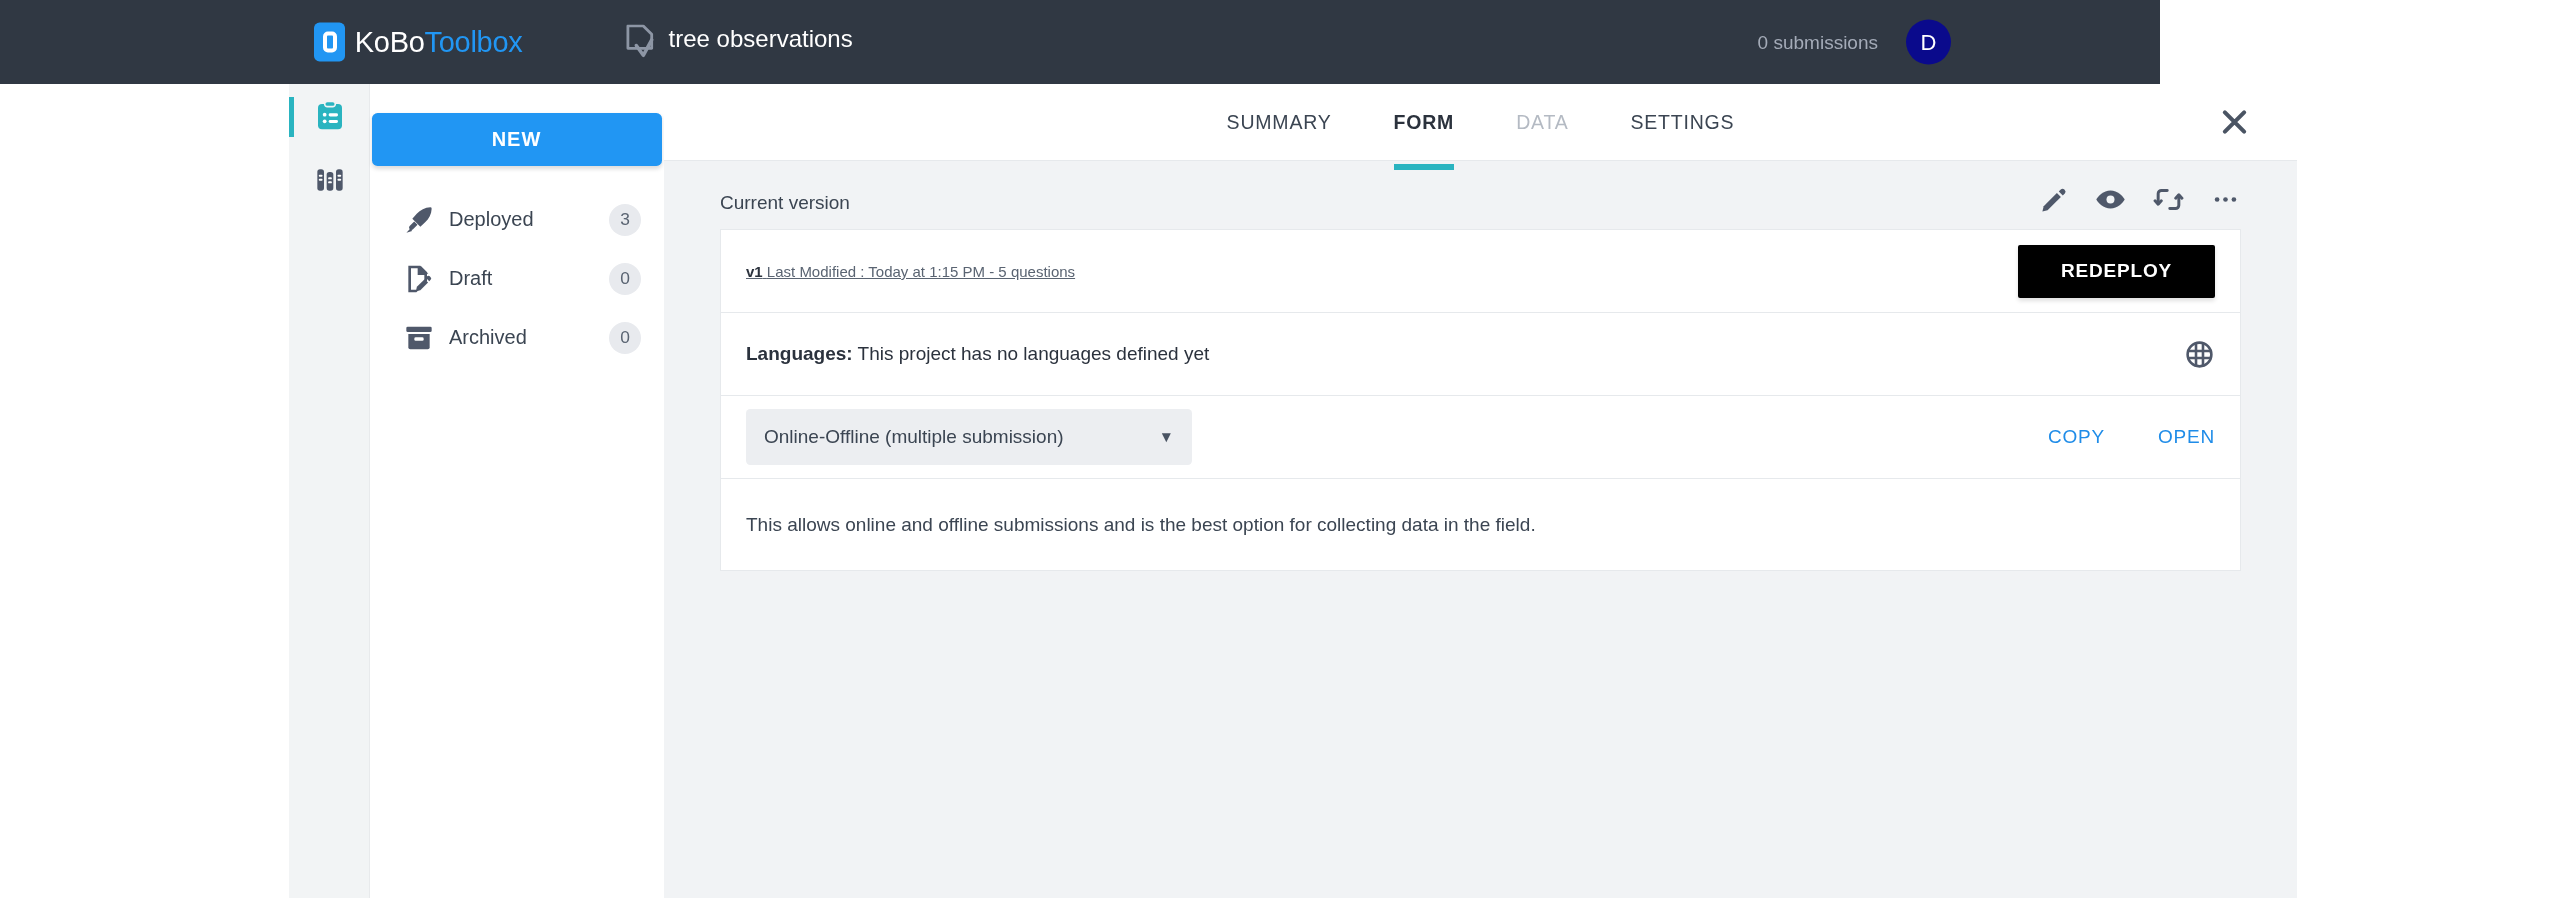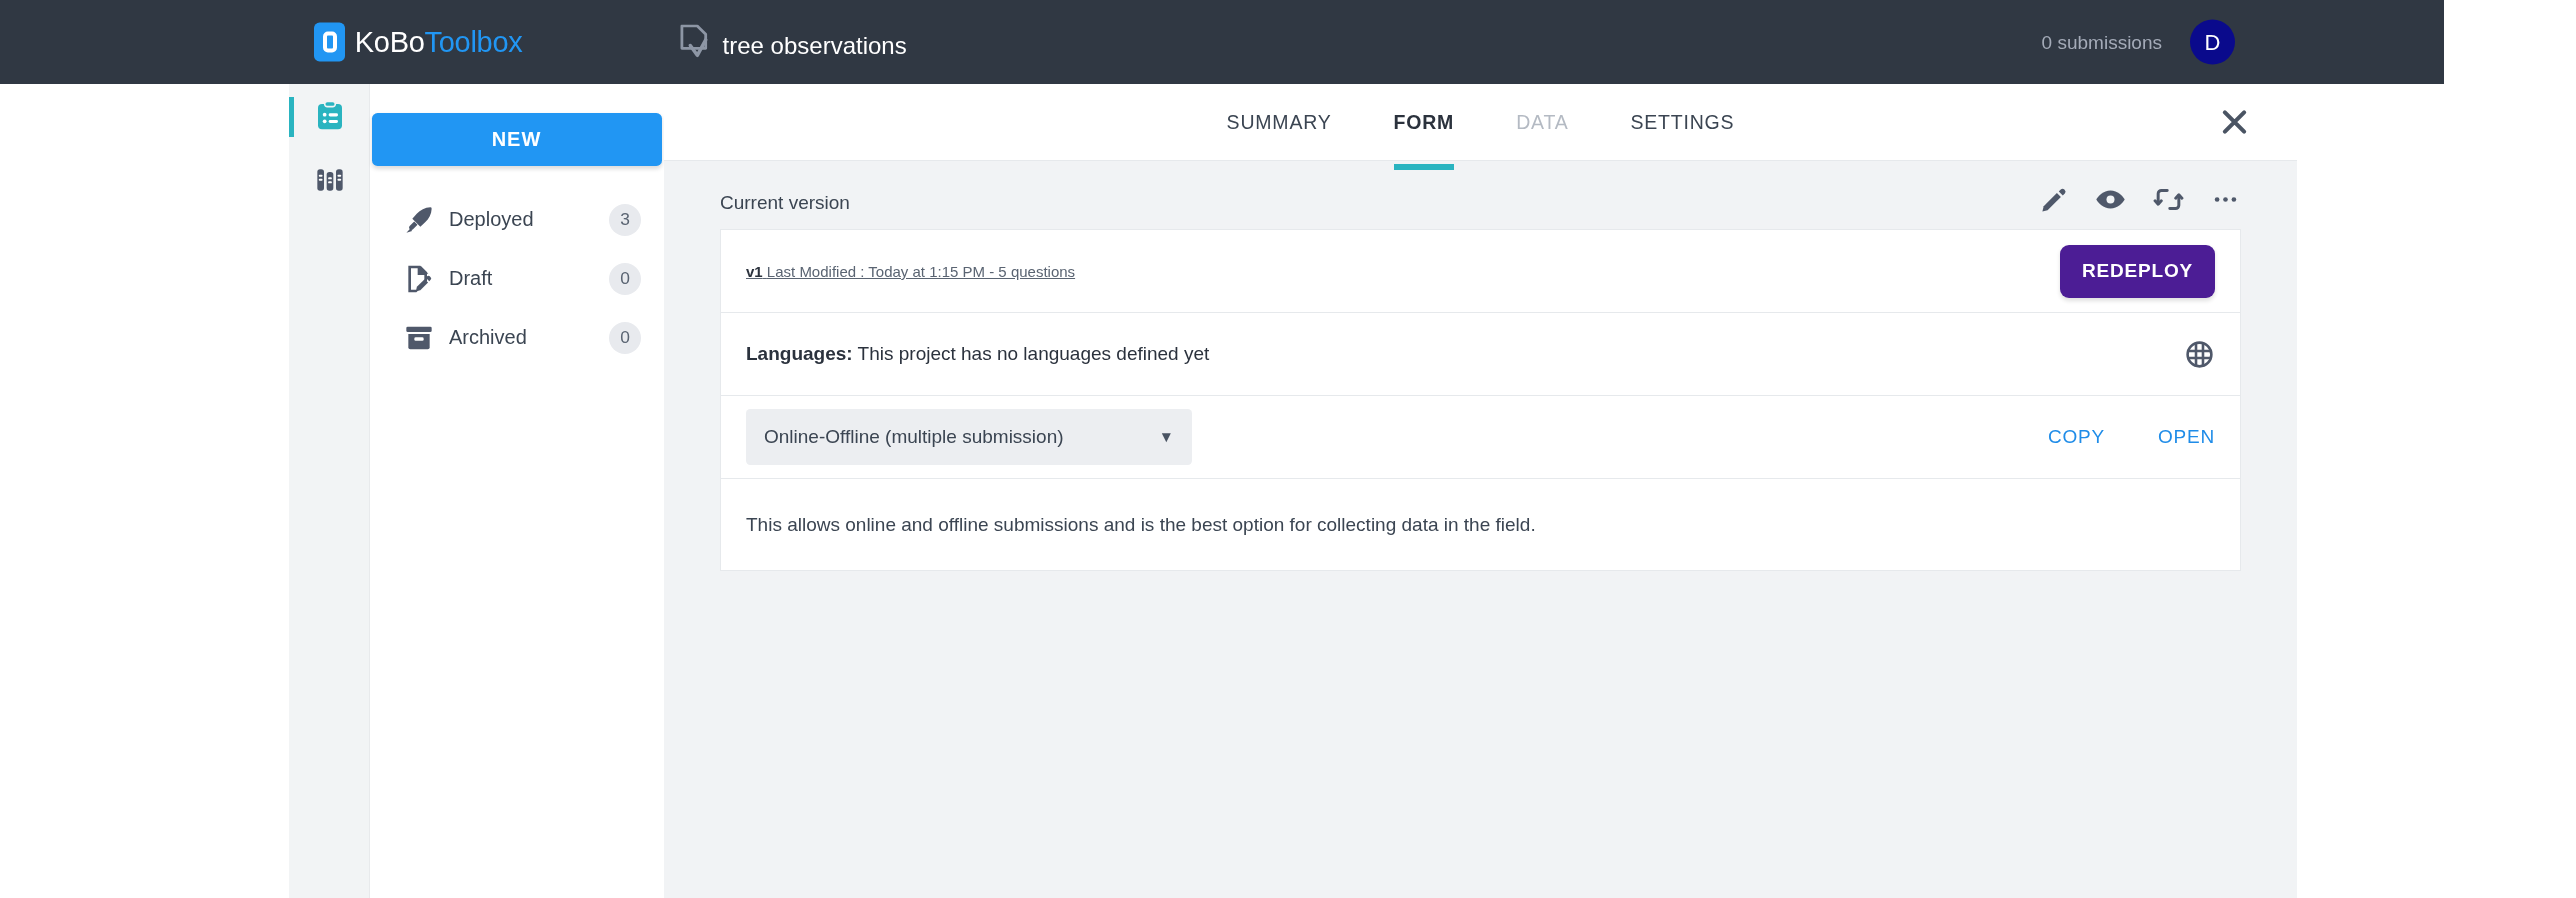--- a/index.html
+++ b/index.html
@@ -6,43 +6,43 @@
   html, body {
     width: 2576px; height: 898px;
     background: #ffffff;
     font-family: "Liberation Sans", sans-serif;
     overflow: hidden;
   }
   .app { position: relative; width: 2576px; height: 898px; }
 
   
   .header {
-    position: absolute; left: 0; top: 0; width: 2444px; height: 84px;
+    position: absolute; left: 0; top: 0; width: 2160px; height: 84px;
     background: #303843;
     display: flex; align-items: center;
   }
   .logo-wrap {
     position: absolute; left: 314px; top: 50%; transform: translateY(-50%);
     display: flex; align-items: center; gap: 9.8px;
   }
   .logo-mark {
     width: 31px; height: 39px; border-radius: 5.6px; background: #2196f3;
     display: flex; align-items: center; justify-content: center;
   }
   .logo-mark .inner {
     width: 14px; height: 21px; border-radius: 4.9px;
     border: 4.2px solid #ffffff; background: transparent;
   }
   .logo-text { font-size: 29px; font-weight: 400; letter-spacing: -0.3px; }
   .logo-text .kobo { color: #ffffff; }
   .logo-text .toolbox { color: #2196f3; }
 
   .proj-wrap {
-    position: absolute; left: 679px; top: 50%; transform: translateY(-50%);
-    display: flex; align-items: flex-end; gap: 12.6px;
+    position: absolute; left: 625px; top: 50%; transform: translateY(-50%);
+    display: flex; align-items: flex-start; gap: 12.6px;
   }
   .proj-icon { width: 31px; height: 35px; position: relative; }
   .proj-name { color: #ffffff; font-size: 24px; font-weight: 400; }
 
   .header-right {
     position: absolute; right: 209px; top: 50%; transform: translateY(-50%);
     display: flex; align-items: center; gap: 28px;
   }
   .submissions { color: #a4abb8; font-size: 19px; }
   .avatar {
@@ -138,23 +138,23 @@
     border: 0.7px solid #e6e9ec;
   }
   .card + .card { border-top: none; }
   .row {
     display: flex; align-items: center; justify-content: space-between;
     padding: 0 25px; min-height: 82px;
   }
   .version-line { font-size: 15px; color: #5a6472; text-decoration: underline; }
   .version-line b { color: #2b323d; font-weight: bold; }
   .redeploy-btn {
-    border: none; border-radius: 9px; background: #4c1d95; color: #ffffff;
+    border: none; border-radius: 2px; background: #000000; color: #ffffff;
     font-family: "Liberation Sans", sans-serif;
-    height: 53px; padding: 0 22px;
+    height: 53px; padding: 0 43px;
     font-size: 19px; font-weight: bold; letter-spacing: 0.8px;
     box-shadow: 0 2.1px 4.2px rgba(0,0,0,0.12);
     cursor: pointer;
   }
   .lang-line { font-size: 19px; color: #2b323d; }
   .lang-line b { font-weight: bold; }
   .globe-icon { width: 31px; height: 31px; cursor: pointer; }
 
   .select-box {
     display: inline-flex; align-items: center; justify-content: space-between;

